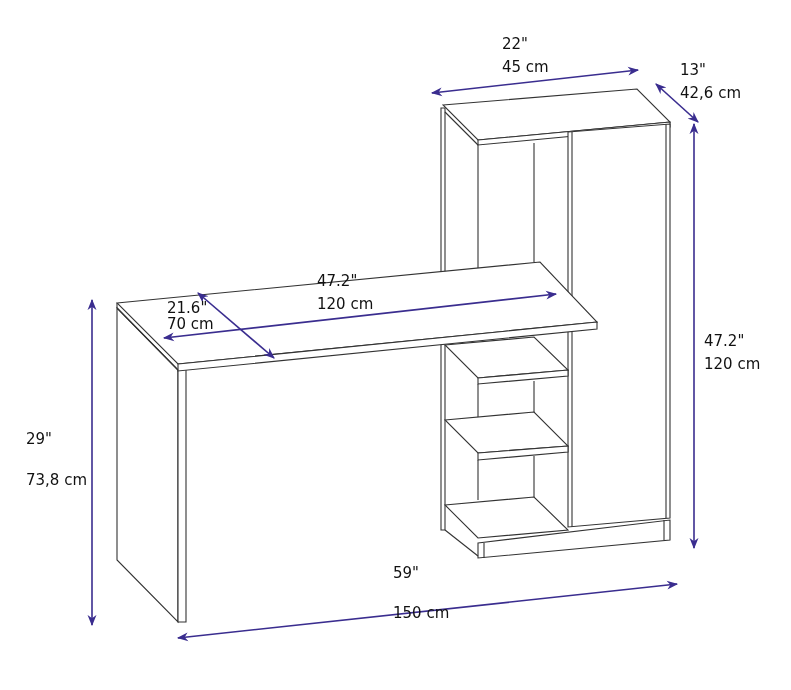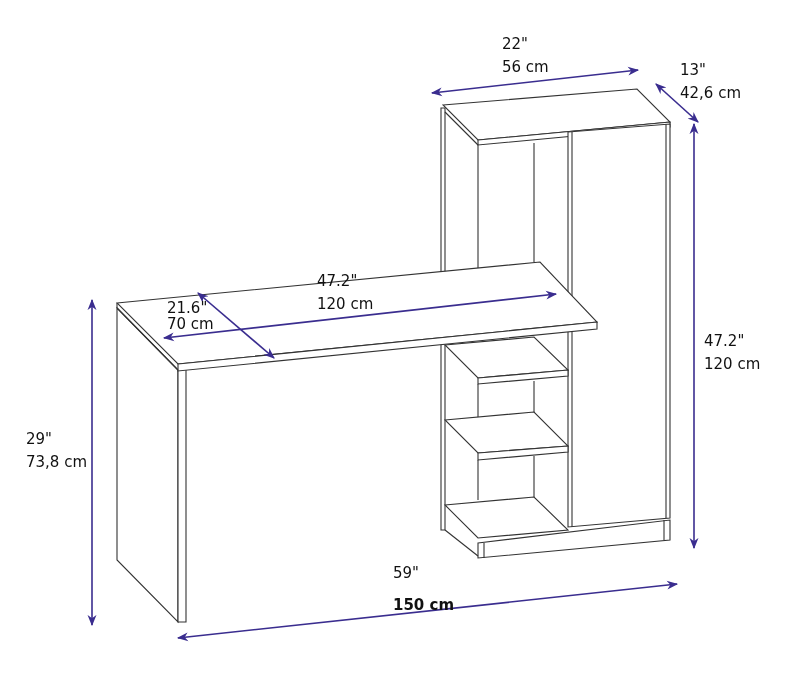--- a/index.html
+++ b/index.html
@@ -69,21 +69,21 @@
     <line x1="694" y1="124" x2="694" y2="548" marker-start="url(#ah)" marker-end="url(#ah)"></line>
     <line x1="164" y1="338" x2="556" y2="294" marker-start="url(#ah)" marker-end="url(#ah)"></line>
     <line x1="198" y1="293" x2="274" y2="358" marker-start="url(#ah)" marker-end="url(#ah)"></line>
     <line x1="92" y1="300" x2="92" y2="625" marker-start="url(#ah)" marker-end="url(#ah)"></line>
     <line x1="178" y1="638" x2="677" y2="584" marker-start="url(#ah)" marker-end="url(#ah)"></line>
   </g>
 </svg>
 
 <div class="label" style="left:502px; top:34px;">
   <span>22"</span>
-  <span style="margin-top:3px;">56 cm</span>
+  <span style="margin-top:3px;">45 cm</span>
 </div>
 
 <div class="label" style="left:680px; top:60px;">
   <span>13"</span>
   <span style="margin-top:3px;">42,6 cm</span>
 </div>
 
 <div class="label" style="left:704px; top:331px;">
   <span>47.2"</span>
   <span style="margin-top:3px;">120 cm</span>
@@ -94,19 +94,19 @@
   <span style="margin-top:3px;">120 cm</span>
 </div>
 
 <div class="label tight" style="left:167px; top:300px;">
   <span>21.6"</span>
   <span>70 cm</span>
 </div>
 
 <div class="label" style="left:26px; top:429px;">
   <span>29"</span>
-  <span style="margin-top:3px;">73,8 cm</span>
+  <span style="margin-top:21px;">73,8 cm</span>
 </div>
 
 <div class="label" style="left:393px; top:563px;">
   <span>59"</span>
-  <span style="margin-top:12px;font-weight:bold;">150 cm</span>
+  <span style="margin-top:20px;">150 cm</span>
 </div>
 
 </body></html>

